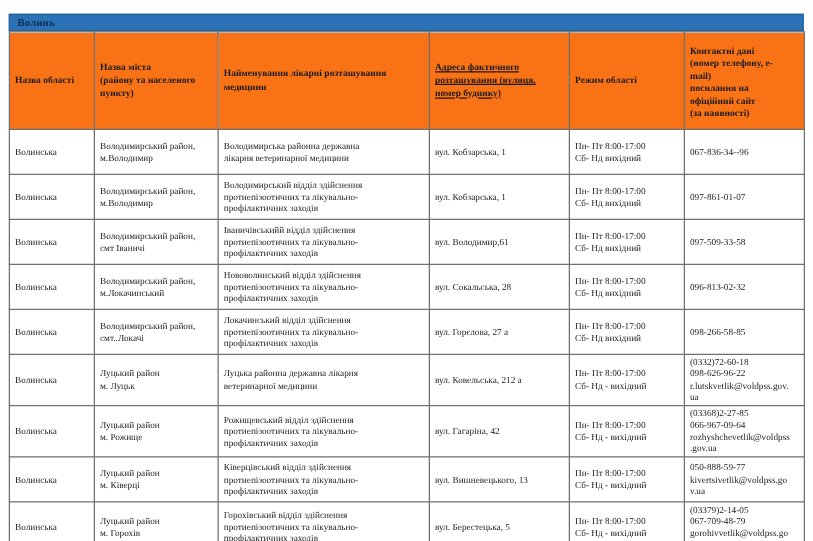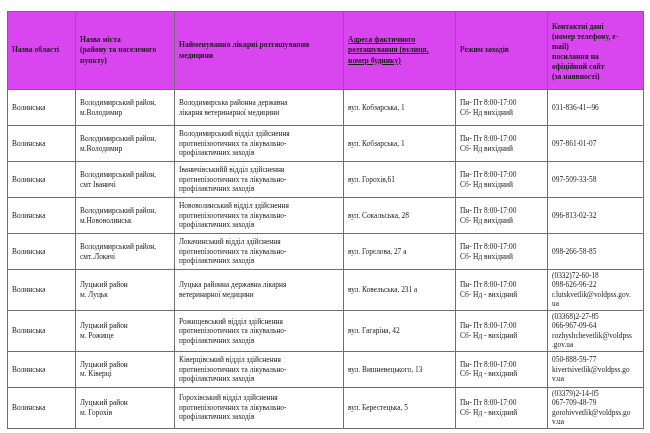--- a/index.html
+++ b/index.html
@@ -54,21 +54,21 @@
   table.vet td, table.vet th {
     border: 1px solid #6f6f6f;
     vertical-align: middle;
     padding: 1px 3px 1px 4px;
     box-sizing: border-box;
     line-height: 1.28;
     overflow: hidden;
     word-wrap: break-word;
   }
   table.vet thead th {
-    background: #d946ef;
+    background: #f97316;
     font-weight: bold;
     text-align: left;
     vertical-align: middle;
     font-size: 7.6px;
     height: 78px;
     line-height: 1.32;
   }
   thead th.h-contact {
     vertical-align: top;
     padding-top: 4px;
@@ -93,20 +93,23 @@
   tbody tr { height: 36px; }
   td.c-name .ln, td.c-city .ln, td.c-hours .ln, td.c-contact .ln { display: block; }
   td.c-contact .ln { word-break: break-all; }
 </style>
 </head>
 <body>
 
 <div id="sheet">
   <div id="frame">
 
+    <div class="titlebar">
+      <span class="t">Волинь</span>
+    </div>
 
     <table class="vet">
       <thead>
         <tr>
           <th class="c-region">
               <span class="hline">Назва області</span>
             </th>
           <th class="c-city">
               <span class="hline">Назва міста</span>
               <span class="hline">(району та населеного</span>
@@ -115,21 +118,21 @@
           <th class="c-name">
               <span class="hline">Найменування лікарні розташування</span>
               <span class="hline">медицини</span>
             </th>
           <th class="c-addr">
               <span class="hline">Адреса фактичного</span>
               <span class="hline">розташування (вулиця,</span>
               <span class="hline">номер будинку)</span>
             </th>
           <th class="c-hours">
-              <span class="hline">Режим заходів</span>
+              <span class="hline">Режим області</span>
             </th>
           <th class="c-contact h-contact">
               <span class="hline">Контактні дані</span>
               <span class="hline">(номер телефону, e-</span>
               <span class="hline">mail)</span>
               <span class="hline">посилання на</span>
               <span class="hline">офіційний сайт</span>
               <span class="hline">(за наявності)</span>
             </th>
         </tr>
@@ -144,21 +147,21 @@
             <td class="c-name">
               <span class="ln">Володимирська районна державна</span>
               <span class="ln">лікарня ветеринарної медицини</span>
             </td>
             <td class="c-addr">вул. Кобзарська,  1</td>
             <td class="c-hours">
               <span class="ln">Пн- Пт 8:00-17:00</span>
               <span class="ln">Сб- Нд вихідний</span>
             </td>
             <td class="c-contact">
-              <span class="ln">031-836-41--96</span>
+              <span class="ln">067-836-34--96</span>
             </td>
           </tr>
           <tr>
             <td class="c-region">Волинська</td>
             <td class="c-city">
               <span class="ln">Володимирський район,</span>
               <span class="ln">м.Володимир</span>
             </td>
             <td class="c-name">
               <span class="ln">Володимирський відділ здійснення</span>
@@ -178,34 +181,34 @@
             <td class="c-region">Волинська</td>
             <td class="c-city">
               <span class="ln">Володимирський район,</span>
               <span class="ln">смт Іваничі</span>
             </td>
             <td class="c-name">
               <span class="ln">Іваничівськийй відділ здійснення</span>
               <span class="ln">протиепізоотичних та лікувально-</span>
               <span class="ln">профілактичних заходів</span>
             </td>
-            <td class="c-addr">вул. Горохів,61</td>
+            <td class="c-addr">вул. Володимир,61</td>
             <td class="c-hours">
               <span class="ln">Пн- Пт 8:00-17:00</span>
               <span class="ln">Сб- Нд вихідний</span>
             </td>
             <td class="c-contact">
               <span class="ln">097-509-33-58</span>
             </td>
           </tr>
           <tr>
             <td class="c-region">Волинська</td>
             <td class="c-city">
               <span class="ln">Володимирський район,</span>
-              <span class="ln">м.Нововолинськ</span>
+              <span class="ln">м.Локачинський</span>
             </td>
             <td class="c-name">
               <span class="ln">Нововолинський відділ здійснення</span>
               <span class="ln">протиепізоотичних та лікувально-</span>
               <span class="ln">профілактичних заходів</span>
             </td>
             <td class="c-addr">вул. Сокальська, 28</td>
             <td class="c-hours">
               <span class="ln">Пн- Пт 8:00-17:00</span>
               <span class="ln">Сб- Нд вихідний</span>
@@ -237,21 +240,21 @@
           <tr>
             <td class="c-region">Волинська</td>
             <td class="c-city">
               <span class="ln">Луцький район</span>
               <span class="ln">м. Луцьк</span>
             </td>
             <td class="c-name">
               <span class="ln">Луцька районна державна лікарня</span>
               <span class="ln">ветеринарної медицини</span>
             </td>
-            <td class="c-addr">вул. Ковельська,  231 а</td>
+            <td class="c-addr">вул. Ковельська,  212 а</td>
             <td class="c-hours">
               <span class="ln">Пн- Пт 8:00-17:00</span>
               <span class="ln">Сб- Нд - вихідний</span>
             </td>
             <td class="c-contact">
               <span class="ln">(0332)72-60-18</span>
               <span class="ln">098-626-96-22</span>
               <span class="ln">r.lutskvetlik@voldpss.gov.</span>
               <span class="ln">ua</span>
             </td>

